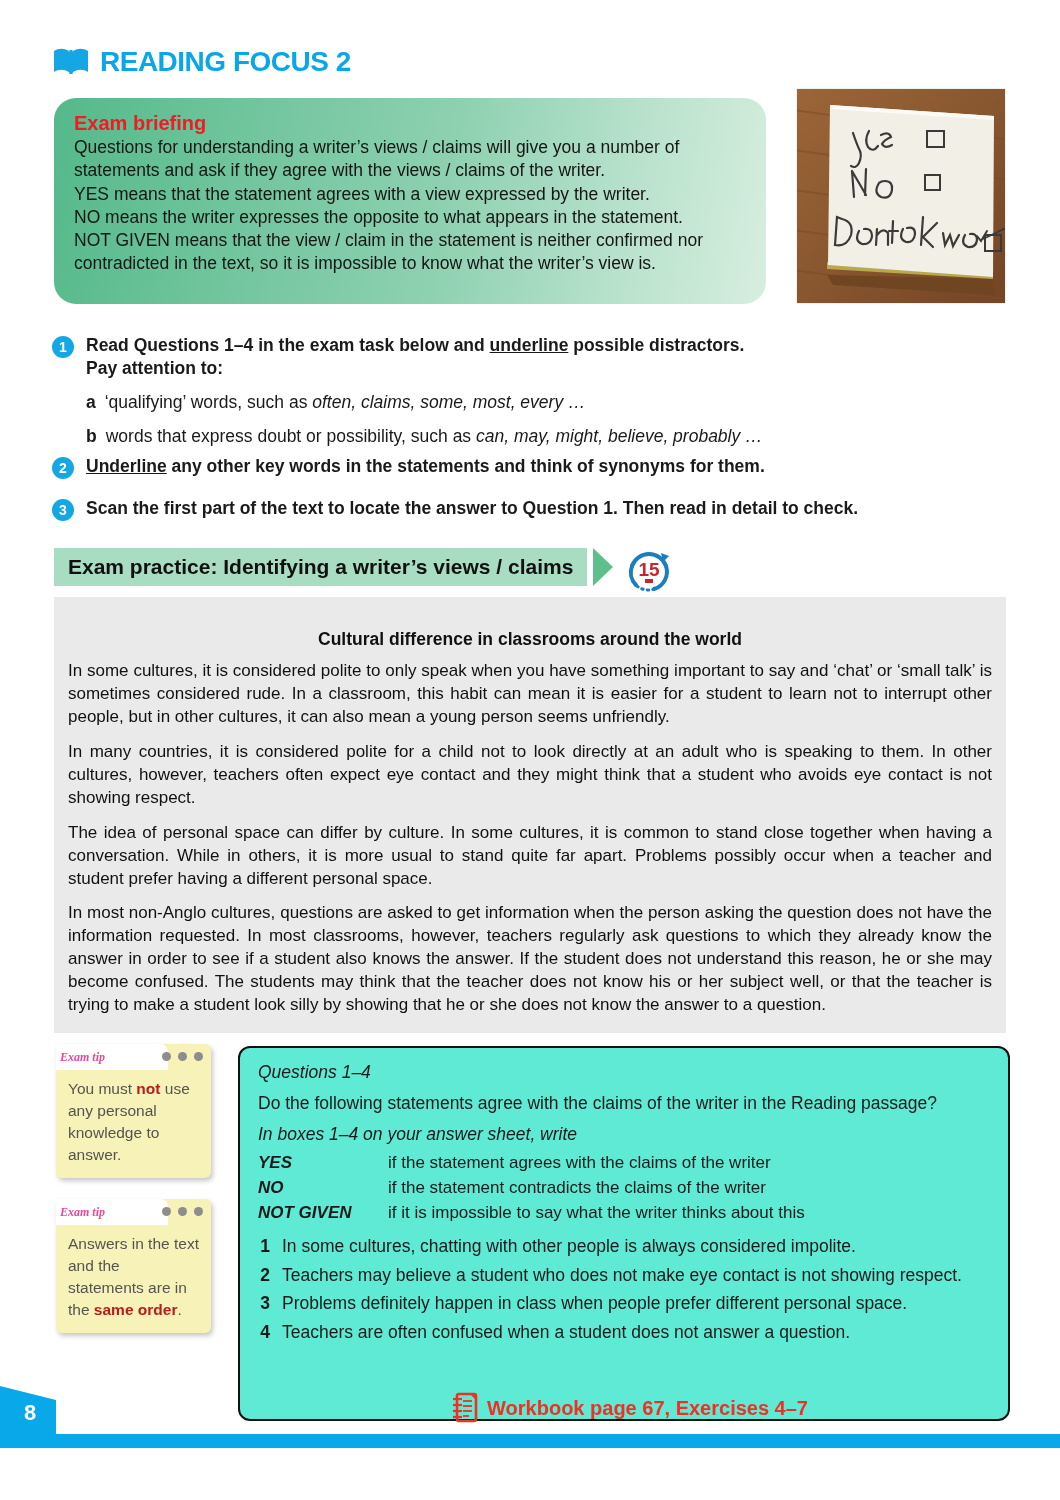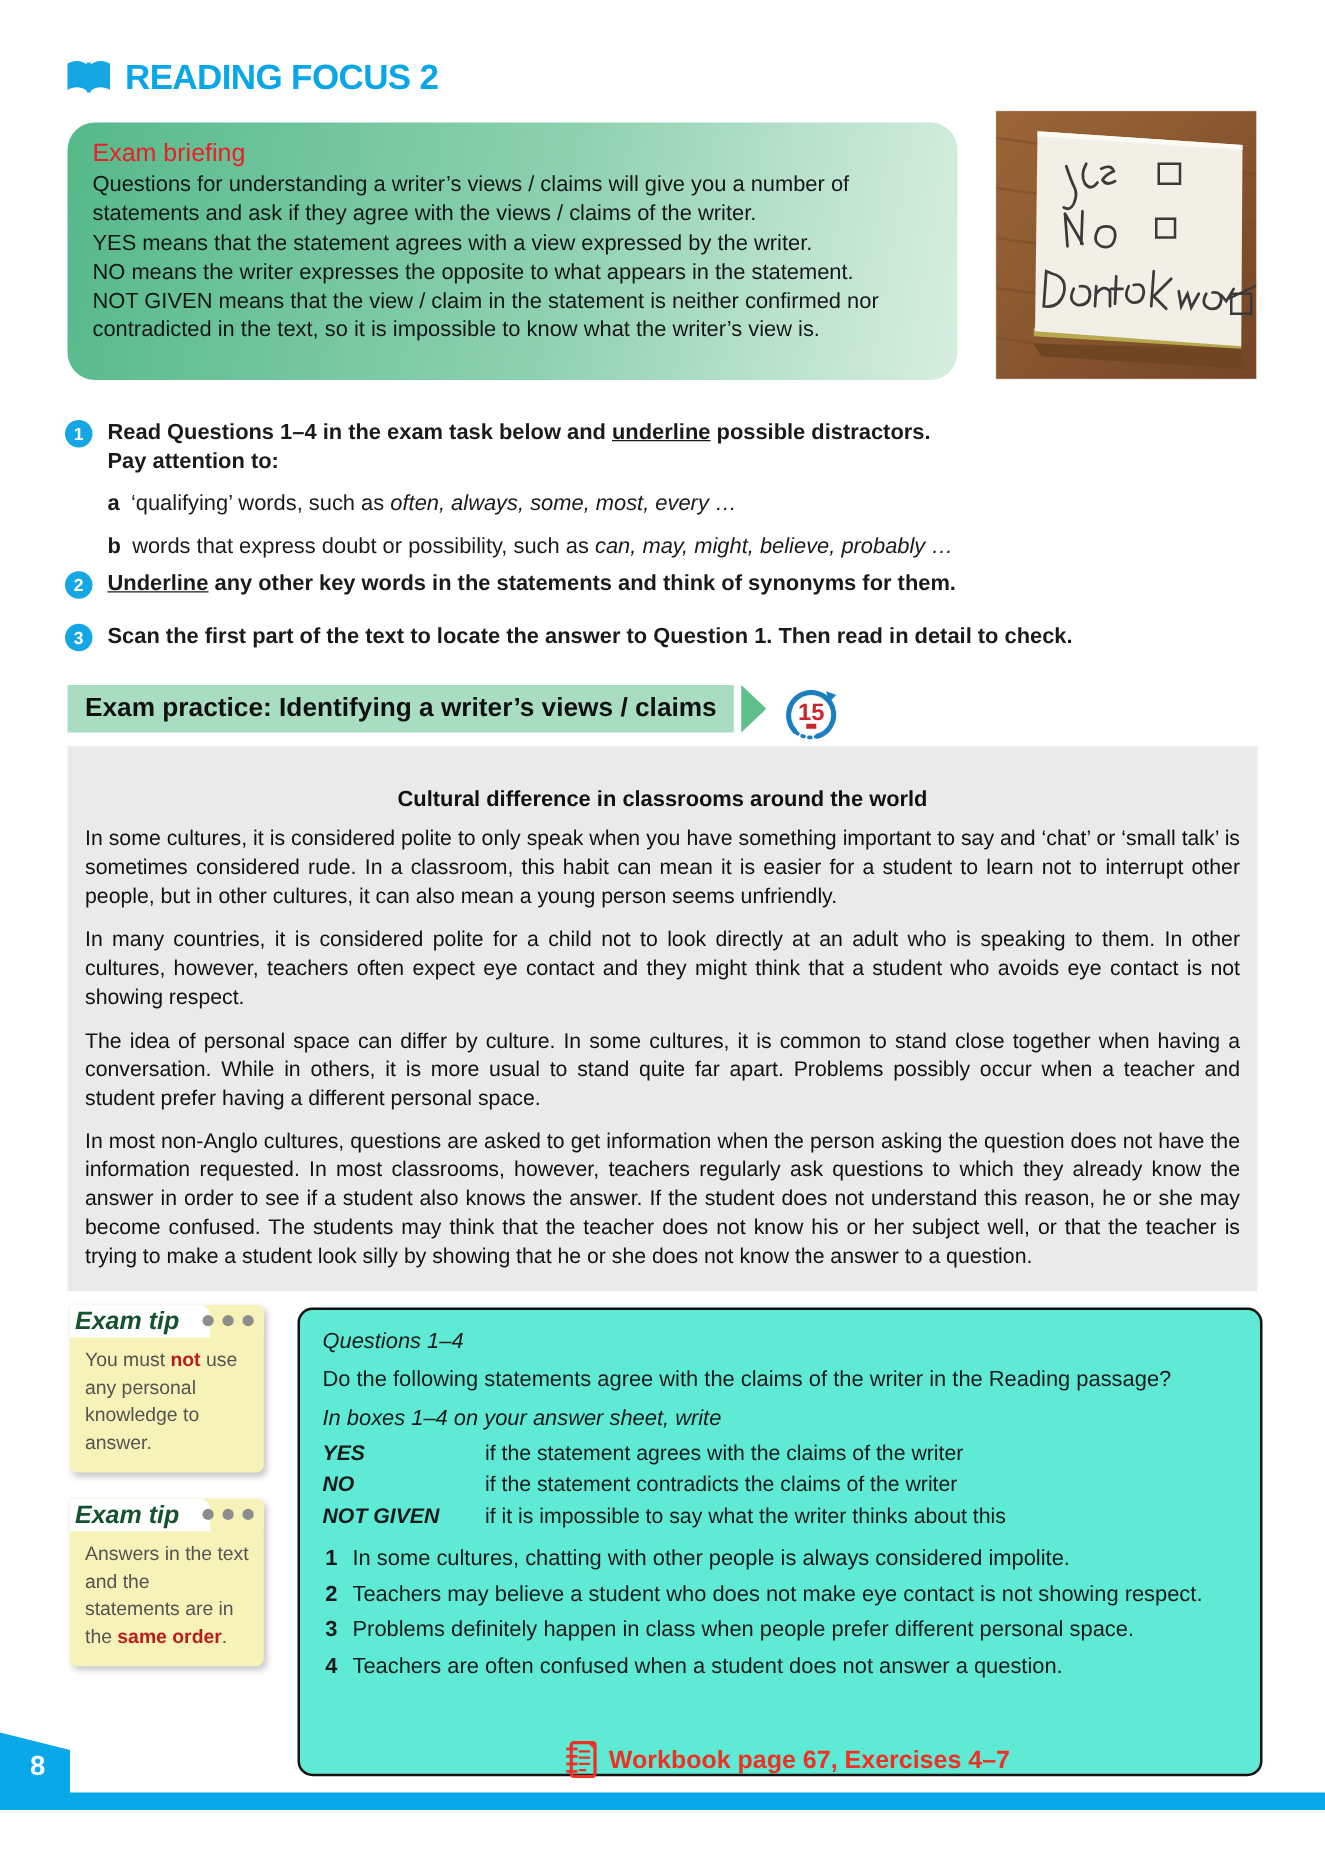--- a/index.html
+++ b/index.html
@@ -23,21 +23,21 @@
 
   
   .briefing{
     position:absolute;left:54px;top:98px;width:712px;
     background:linear-gradient(100deg,#55b98a 0%,#6cc39a 22%,#8ed1b1 55%,#b9e2cc 80%,#d7eedf 100%);
     border-radius:22px;
     padding:14px 20px 16px 20px;
     box-sizing:border-box;
     min-height:206px;
   }
-  .briefing-title{color:#ee1c24;font-weight:normal;font-size:20px;margin-bottom:1px;}
+  .briefing-title{color:#ee1c24;font-weight:bold;font-size:20px;margin-bottom:1px;}
   .briefing p{margin:0;font-size:17.5px;line-height:1.33;color:#161616;}
 
   .photo{
     position:absolute;left:797px;top:89px;width:208px;height:214px;
     overflow:hidden;background:#8a5a30;
     box-shadow:0 0 0 1px rgba(0,0,0,0.06);
   }
   .photo svg{display:block;width:100%;height:100%;}
 
   
@@ -80,21 +80,21 @@
   }
   .passage p:last-child{margin-bottom:0;}
 
   
   .tip{position:absolute;width:155px;}
   .tip-head{position:relative;height:26px;}
   .tip-tab{
     position:absolute;left:0;top:0;height:26px;width:108px;
     background:#fff;display:flex;align-items:center;
   }
-  .tip-label{color:#14532d;font-weight:bold;font-size:20px;font-style:italic;}
+  .tip-label{color:#ec4899;font-weight:bold;font-size:12px;font-style:italic;font-family:Liberation Serif, serif;}
   .tip-dots{position:absolute;right:8px;top:8px;display:flex;gap:7px;}
   .tip-dot{width:9px;height:9px;border-radius:50%;background:#8d8d8d;}
   .tip-box{
     background:#f7f2b8;border-radius:0 6px 6px 6px;position:relative;
     box-shadow:2px 3px 5px rgba(0,0,0,0.22);
     padding:0 0 12px 0;
   }
   .tip-box .tip-head{background:#f7f2b8;border-radius:0 6px 0 0;}
   .tip-box .tip-tab{background:#ffffff;border-radius:0 8px 0 0;padding-left:4px;}
   .tip-text{padding:8px 12px 0 12px;font-size:15.5px;line-height:1.42;color:#545450;}
@@ -211,21 +211,21 @@
   
   <div class="ex ex1">
     <div class="badge">1</div>
     <div class="ex-body">
       <div>
         <span>Read Questions 1–4 in the exam task below and </span><span class="u">underline</span><span> possible distractors.</span>
       </div>
       <div>Pay attention to:</div>
       <div class="ex-sub">
         <span class="lt">a</span>
-        <span class="st"><span>‘qualifying’ words, such as </span><em>often, always, some, most, every …</em></span>
+        <span class="st"><span>‘qualifying’ words, such as </span><em>often, claims, some, most, every …</em></span>
       </div>
       <div class="ex-sub">
         <span class="lt">b</span>
         <span class="st"><span>words that express doubt or possibility, such as </span><em>can, may, might, believe, probably …</em></span>
       </div>
     </div>
   </div>
 
   
   <div class="ex ex2">

